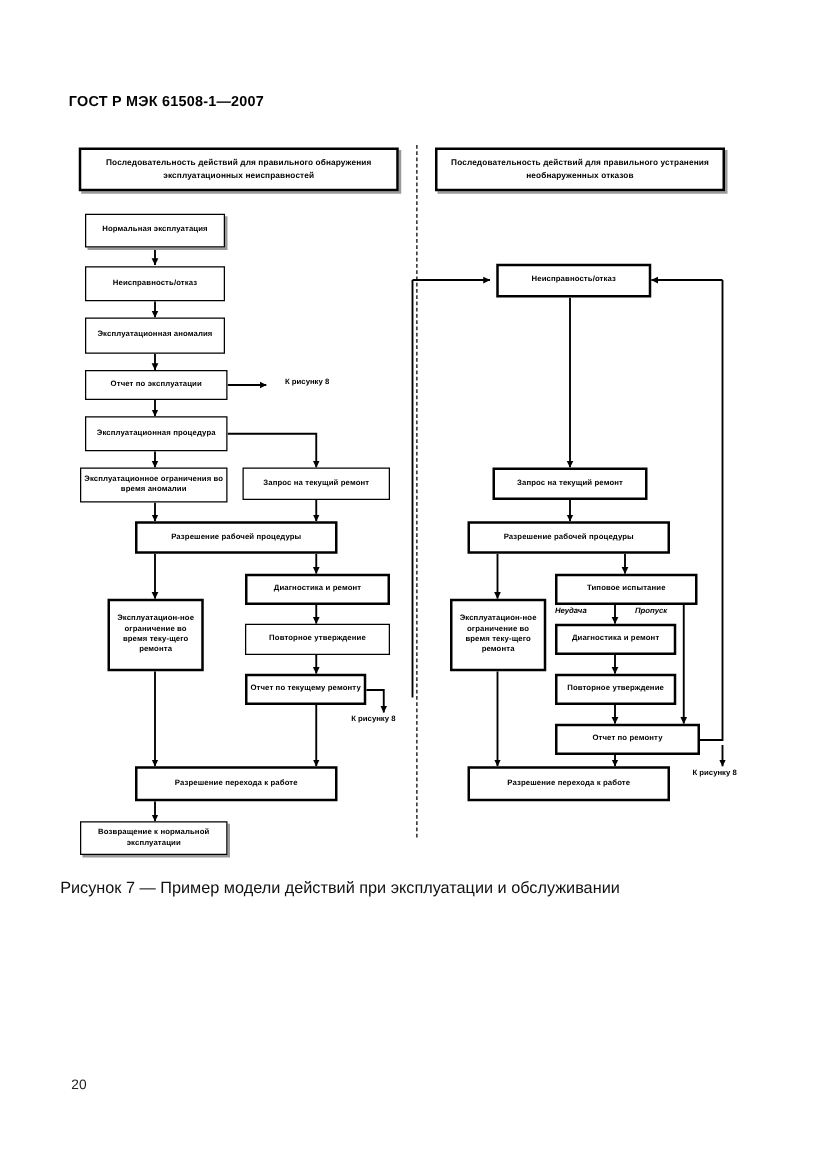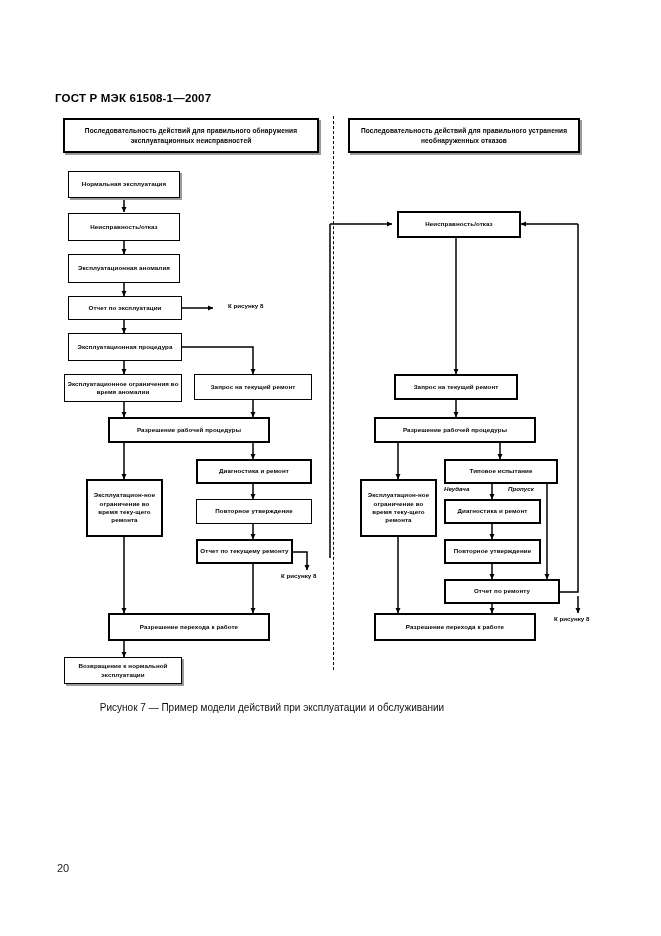--- a/index.html
+++ b/index.html
@@ -13,38 +13,38 @@
     position: relative;
     overflow: hidden;
   }
   .page {
     position: absolute; left: 0; top: 0;
     width: 661px; height: 936px;
     background: #fff;
   }
   .std-header {
     position: absolute;
-    left: 55px; top: 92px;
+    left: 55px; top: 76px;
     font-size: 11.5px;
     font-weight: bold;
     letter-spacing: 0.2px;
     white-space: nowrap;
   }
   .page-number {
     position: absolute;
     left: 57px; top: 862px;
     font-size: 11px;
     color: #222;
   }
   .figure-caption {
     position: absolute;
     left: 0; top: 702px;
     width: 544px;
     text-align: center;
-    font-size: 10px;
+    font-size: 13px;
     color: #111;
   }
   .diagram {
     position: absolute;
     left: 0; top: 0;
     width: 661px; height: 700px;
   }
   svg.wires {
     position: absolute; left: 0; top: 0;
     width: 661px; height: 700px;

